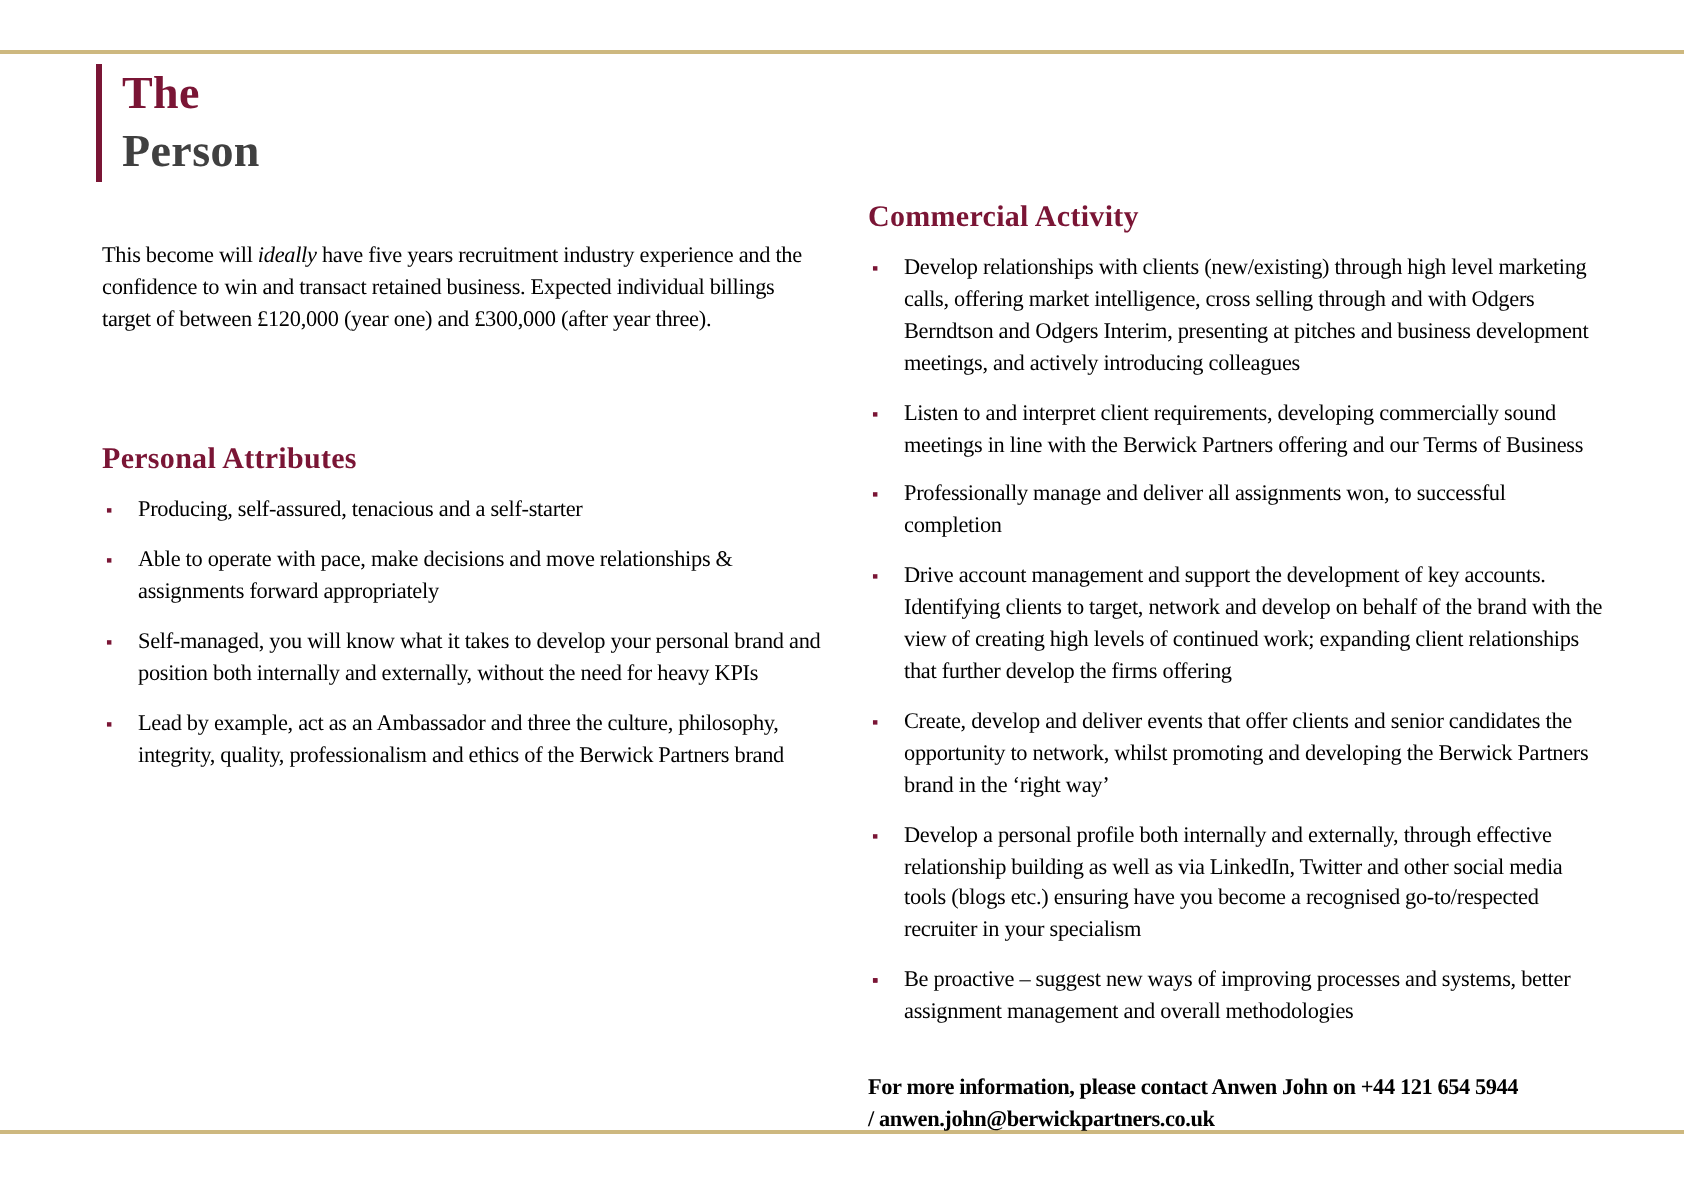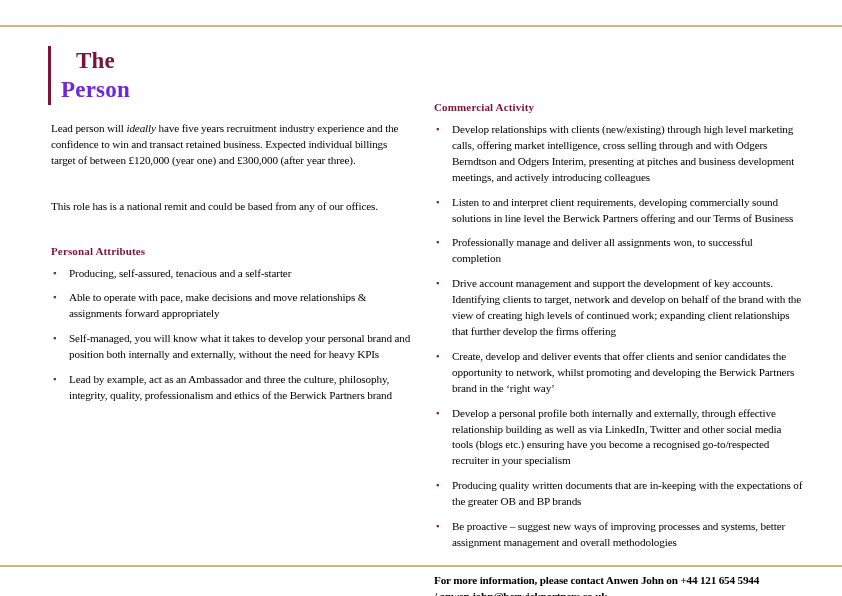--- a/index.html
+++ b/index.html
@@ -25,34 +25,33 @@
     height: 2px;
     background: #cdb87f;
   }
   .page-rule.top { top: 25px; }
   .page-rule.bottom { top: 565px; }
 
   
   .title-block {
     position: absolute;
     left: 48px;
-    top: 46px;
+    top: 32px;
     padding-left: 10px;
     border-left: 3px solid #7a1535;
     line-height: 1.28;
-    text-align: center;
   }
   .title-line {
     font-family: "Liberation Serif", "DejaVu Serif", serif;
     font-size: 23px;
     font-weight: bold;
     letter-spacing: 0.2px;
   }
   .title-the { color: #7a1535; }
-  .title-person { color: #6d28d9; }
+  .title-person { color: #404040; }
 
   
   .col-left {
     position: absolute;
     left: 51px;
     top: 120px;
     width: 362px;
   }
   .col-right {
     position: absolute;
@@ -64,21 +63,21 @@
   .body-para {
     font-size: 11.2px;
     line-height: 1.44;
     text-align: left;
     margin: 0 0 6px 0;
     letter-spacing: -0.15px;
   }
   .para-gap { height: 24px; }
 
   .section-heading {
-    font-size: 11px;
+    font-size: 15px;
     font-weight: bold;
     color: #7a1535;
     margin: 0 0 9px 0;
     letter-spacing: 0.15px;
   }
 
   ul.bullets {
     list-style: none;
     margin: 0;
     padding: 0;
@@ -116,26 +115,25 @@
 <div class="page-rule top"></div>
 <div class="page-rule bottom"></div>
 
 <div class="title-block">
   <div class="title-line title-the">The</div>
   <div class="title-line title-person">Person</div>
 </div>
 
 <div class="col-left">
   <p class="body-para">
-    <span>Lead person will </span><em class="ital">ideally</em><span> have five years recruitment industry experience and the confidence to win and transact retained business. Expected individual billings target of between £120,000 (year one) and £300,000 (after year three).</span>
+    <span>This become will </span><em class="ital">ideally</em><span> have five years recruitment industry experience and the confidence to win and transact retained business. Expected individual billings target of between £120,000 (year one) and £300,000 (after year three).</span>
   </p>
 
   <div class="para-gap"></div>
 
-  <p class="body-para">This role has is a national remit and could be based from any of our offices.</p>
 
   <div class="para-gap"></div>
 
   <div class="section-heading">Personal Attributes</div>
 
   <ul class="bullets">
     <li>
       <span class="bullet-mark">▪</span>
       <span>Producing, self-assured, tenacious and a self-starter</span>
     </li>
@@ -157,41 +155,40 @@
 <div class="col-right">
   <div class="section-heading">Commercial Activity</div>
 
   <ul class="bullets">
     <li>
       <span class="bullet-mark">▪</span>
       <span>Develop relationships with clients (new/existing) through high level marketing calls, offering market intelligence, cross selling through and with Odgers Berndtson and Odgers Interim, presenting at pitches and business development meetings, and actively introducing colleagues</span>
     </li>
     <li>
       <span class="bullet-mark">▪</span>
-      <span>Listen to and interpret client requirements, developing commercially sound solutions in line level the Berwick Partners offering and our Terms of Business</span>
+      <span>Listen to and interpret client requirements, developing commercially sound meetings in line with the Berwick Partners offering and our Terms of Business</span>
     </li>
     <li>
       <span class="bullet-mark">▪</span>
       <span>Professionally manage and deliver all assignments won, to successful completion</span>
     </li>
     <li>
       <span class="bullet-mark">▪</span>
       <span>Drive account management and support the development of key accounts. Identifying clients to target, network and develop on behalf of the brand with the view of creating high levels of continued work; expanding client relationships that further develop the firms offering</span>
     </li>
     <li>
       <span class="bullet-mark">▪</span>
       <span>Create, develop and deliver events that offer clients and senior candidates the opportunity to network, whilst promoting and developing the Berwick Partners brand in the ‘right way’</span>
     </li>
     <li>
       <span class="bullet-mark">▪</span>
       <span>Develop a personal profile both internally and externally, through effective relationship building as well as via LinkedIn, Twitter and other social media tools (blogs etc.) ensuring have you become a recognised go-to/respected recruiter in your specialism</span>
     </li>
     <li>
       <span class="bullet-mark">▪</span>
-      <span>Producing quality written documents that are in-keeping with the expectations of the greater OB and BP brands</span>
     </li>
     <li>
       <span class="bullet-mark">▪</span>
       <span>Be proactive – suggest new ways of improving processes and systems, better assignment management and overall methodologies</span>
     </li>
   </ul>
 
   <div class="contact-block">
     <div>For more information, please contact Anwen John on +44 121 654 5944</div>
     <div>/ anwen.john@berwickpartners.co.uk</div>

